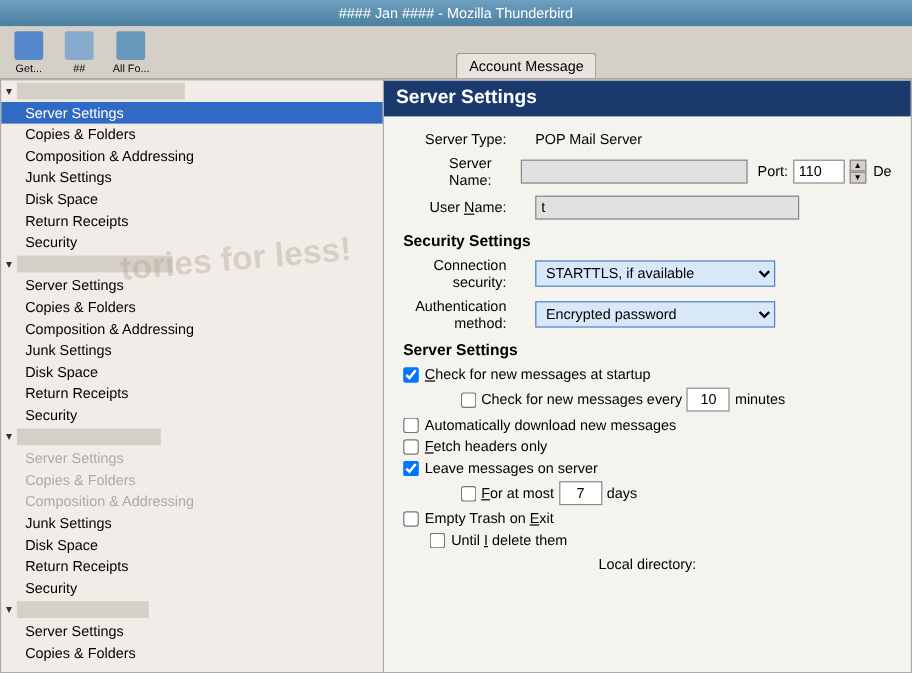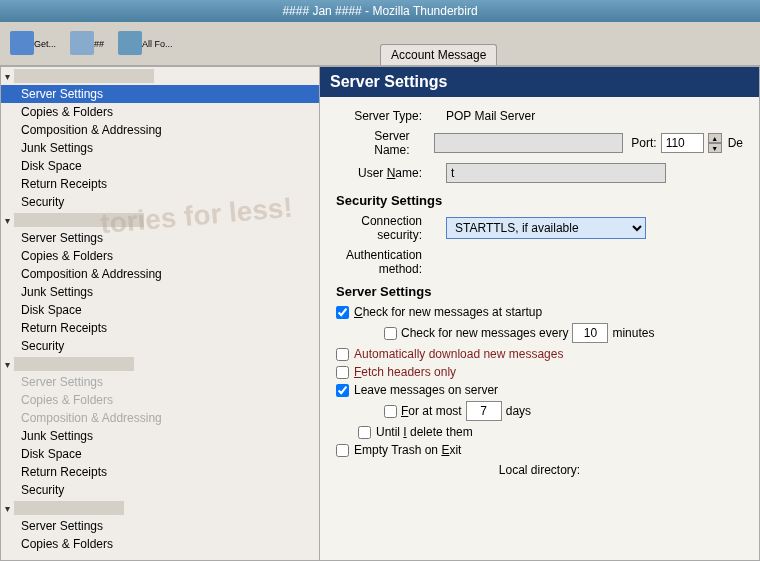--- a/index.html
+++ b/index.html
@@ -190,21 +190,21 @@
       display: flex;
       align-items: center;
       margin-bottom: 4px;
       gap: 5px;
     }
     .checkbox-row input[type=checkbox] {
       width: 13px;
       height: 13px;
     }
     .checkbox-label { font-size: 12px; }
-    .checkbox-label.disabled { color: #7f1d1d; }
+    .checkbox-label.disabled { color: #000000; }
 
     .indent { margin-left: 22px; }
 
     .minutes-row {
       display: flex;
       align-items: center;
       gap: 4px;
       margin-left: 48px;
     }
     .small-input {
@@ -252,21 +252,21 @@
       padding: 0 4px;
       border-bottom: 1px solid #aaa;
       gap: 2px;
       position: absolute;
       top: 22px;
       left: 0;
       right: 0;
     }
     .toolbar-btn {
       display: flex;
-      flex-direction: row;
+      flex-direction: column;
       align-items: center;
       padding: 2px 6px;
       font-size: 10px;
       cursor: pointer;
       min-width: 40px;
     }
     .toolbar-icon {
       width: 24px;
       height: 24px;
       background: #888;
@@ -447,20 +447,23 @@
 
     <div class="field-row">
       <span class="field-label">Connection security:</span>
       <select class="select-field">
         <option>STARTTLS, if available</option>
       </select>
     </div>
 
     <div class="field-row">
       <span class="field-label">Authentication method:</span>
+      <select class="select-field">
+        <option>Encrypted password</option>
+      </select>
     </div>
 
     <div class="section-title server-settings-section">Server Settings</div>
 
     <div class="checkbox-row">
       <input type="checkbox" id="check_startup" checked="" style="">
       <label class="checkbox-label" for="check_startup">
         <span style="text-decoration:underline;">C</span>heck for new messages at startup
       </label>
     </div>
@@ -497,34 +500,34 @@
 
     <div class="checkbox-row indent minutes-row">
       <input type="checkbox" id="for_at_most" style="">
       <label class="checkbox-label" for="for_at_most">
         <span style="text-decoration:underline;">F</span>or at most
       </label>
       <input type="text" class="days-input" value="7" style="">
       <span style="font-size:12px;">days</span>
     </div>
 
+    <div class="checkbox-row">
+      <input type="checkbox" id="empty_trash" style="">
+      <label class="checkbox-label" for="empty_trash">
+        Empty Trash on <span style="text-decoration:underline;">E</span>xit
+      </label>
+    </div>
+
     <div class="checkbox-row indent">
       <input type="checkbox" id="until_delete" style="">
       <label class="checkbox-label" for="until_delete">
         Until <span style="text-decoration:underline;">I</span> delete them
       </label>
     </div>
 
-    <div class="checkbox-row">
-      <input type="checkbox" id="empty_trash" style="">
-      <label class="checkbox-label" for="empty_trash">
-        Empty Trash on <span style="text-decoration:underline;">E</span>xit
-      </label>
-    </div>
-
     <div class="field-row" style="margin-top:6px;justify-content:center;">
       <span style="font-size:12px;">Local directory:</span>
     </div>
 
   </div>
 
 </div>
 
 <div class="overlay-text">tories for less!</div>
 

